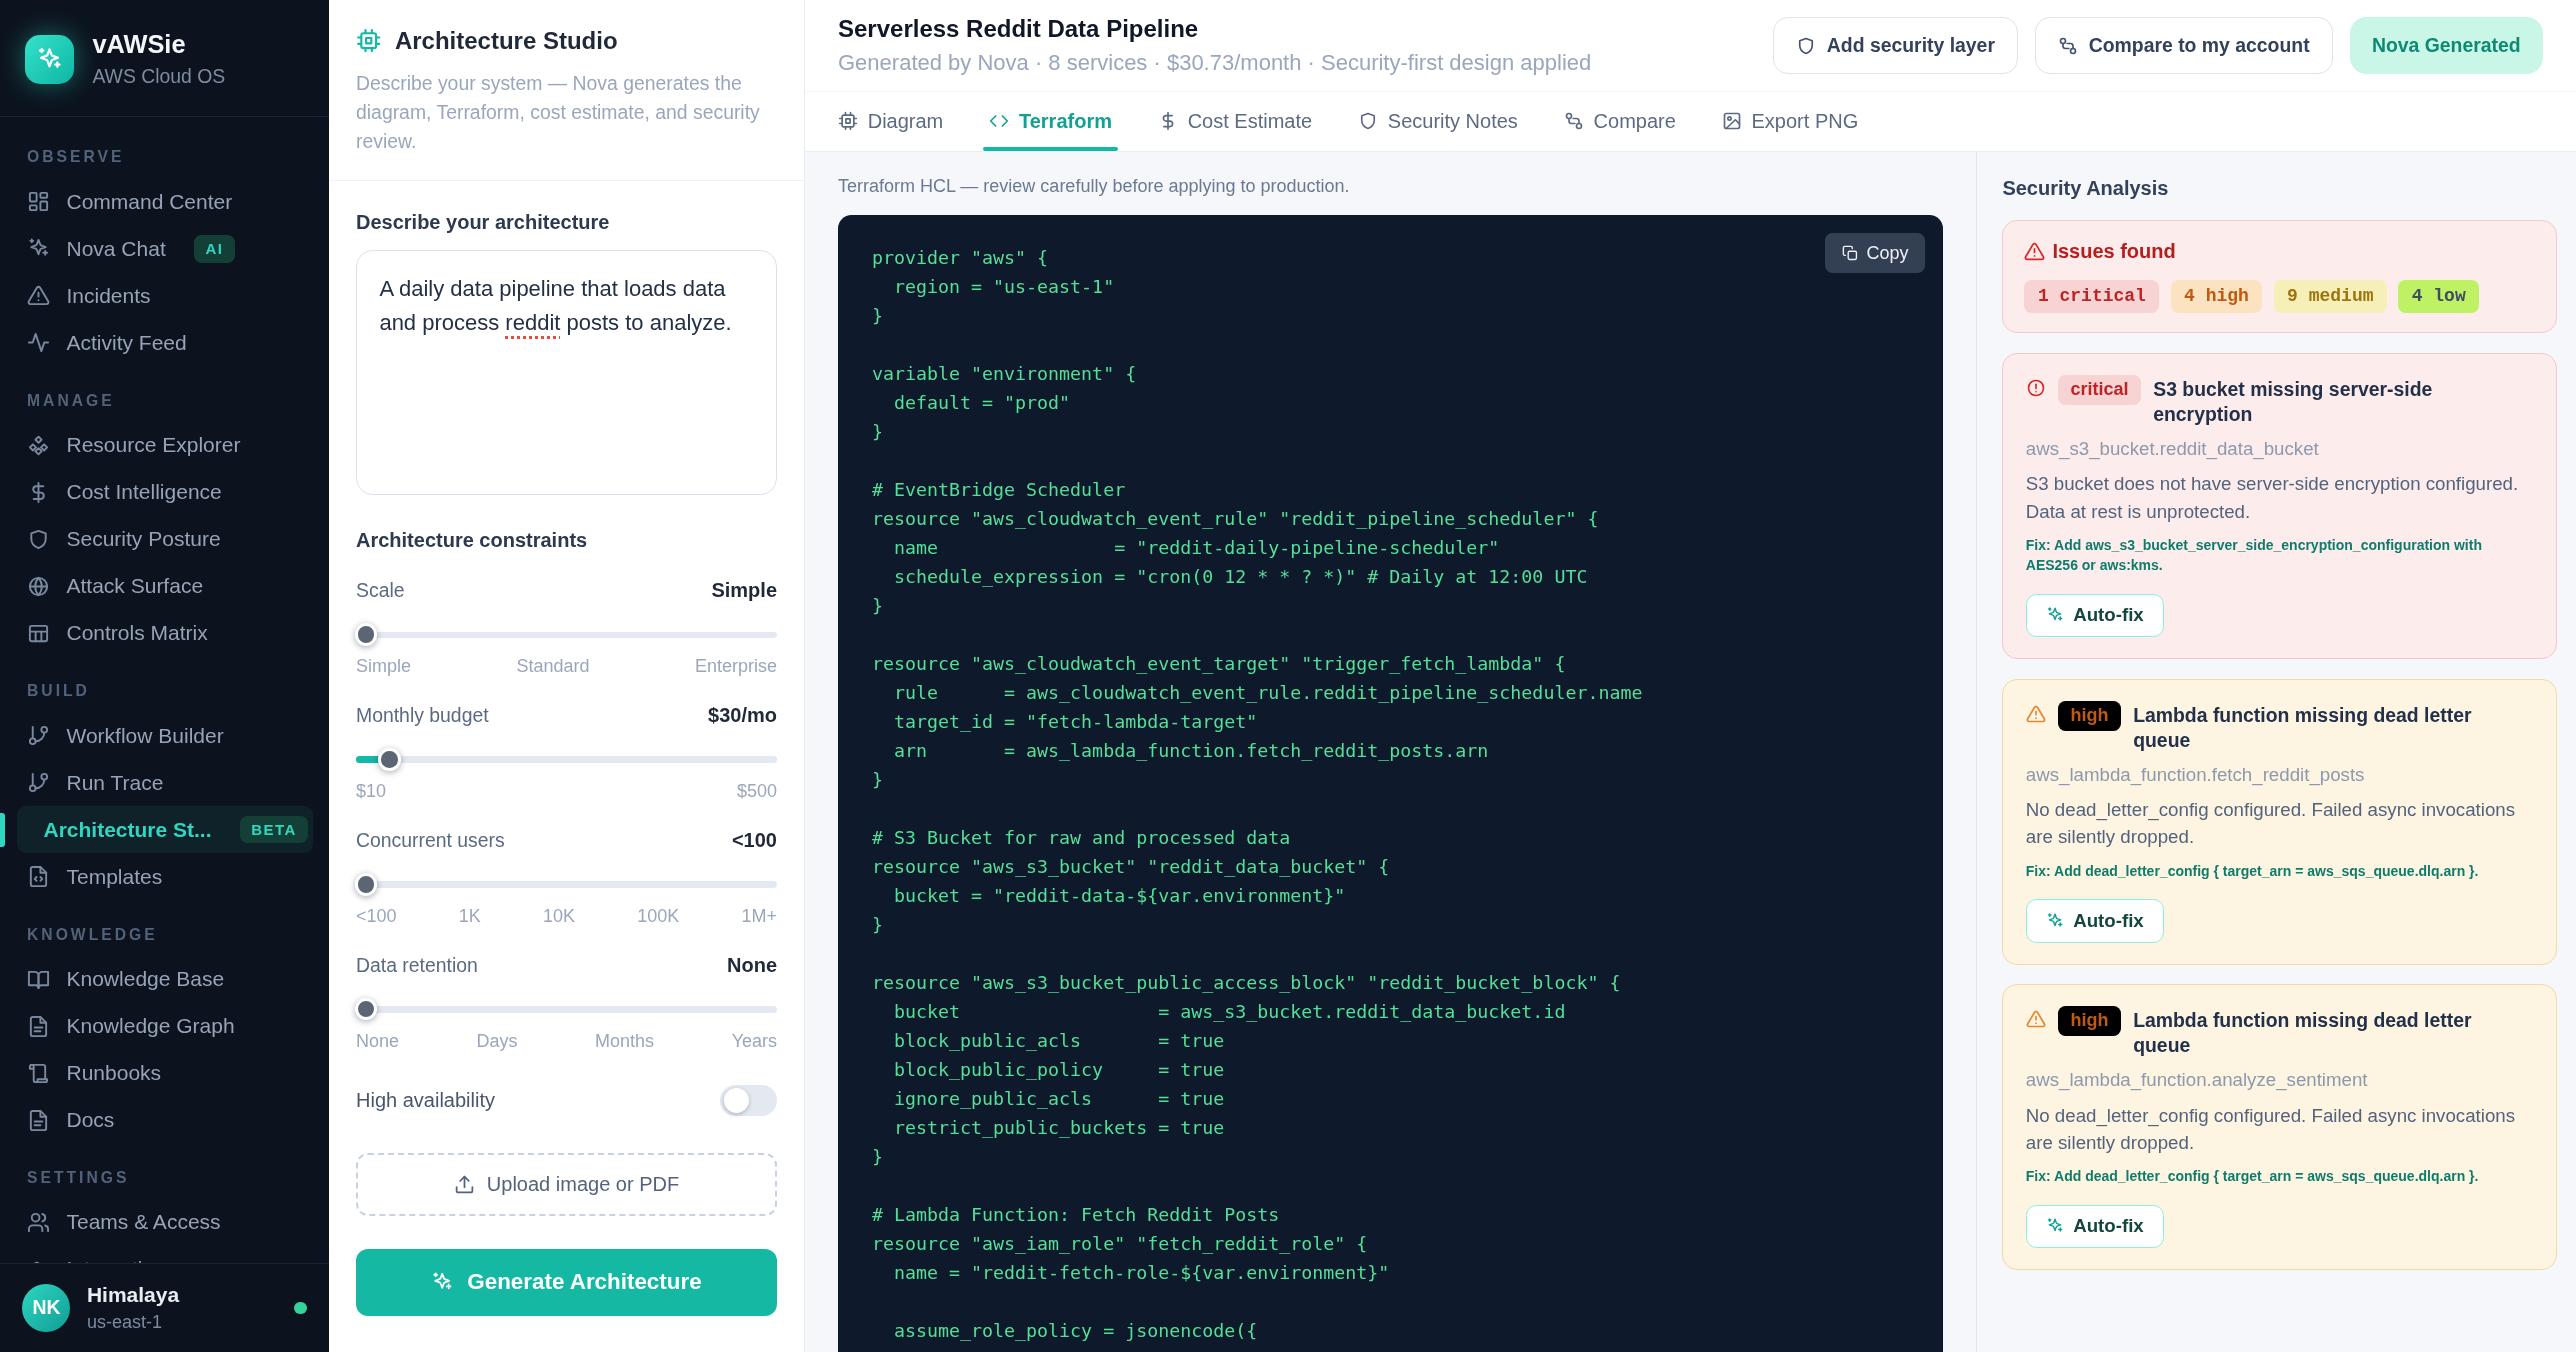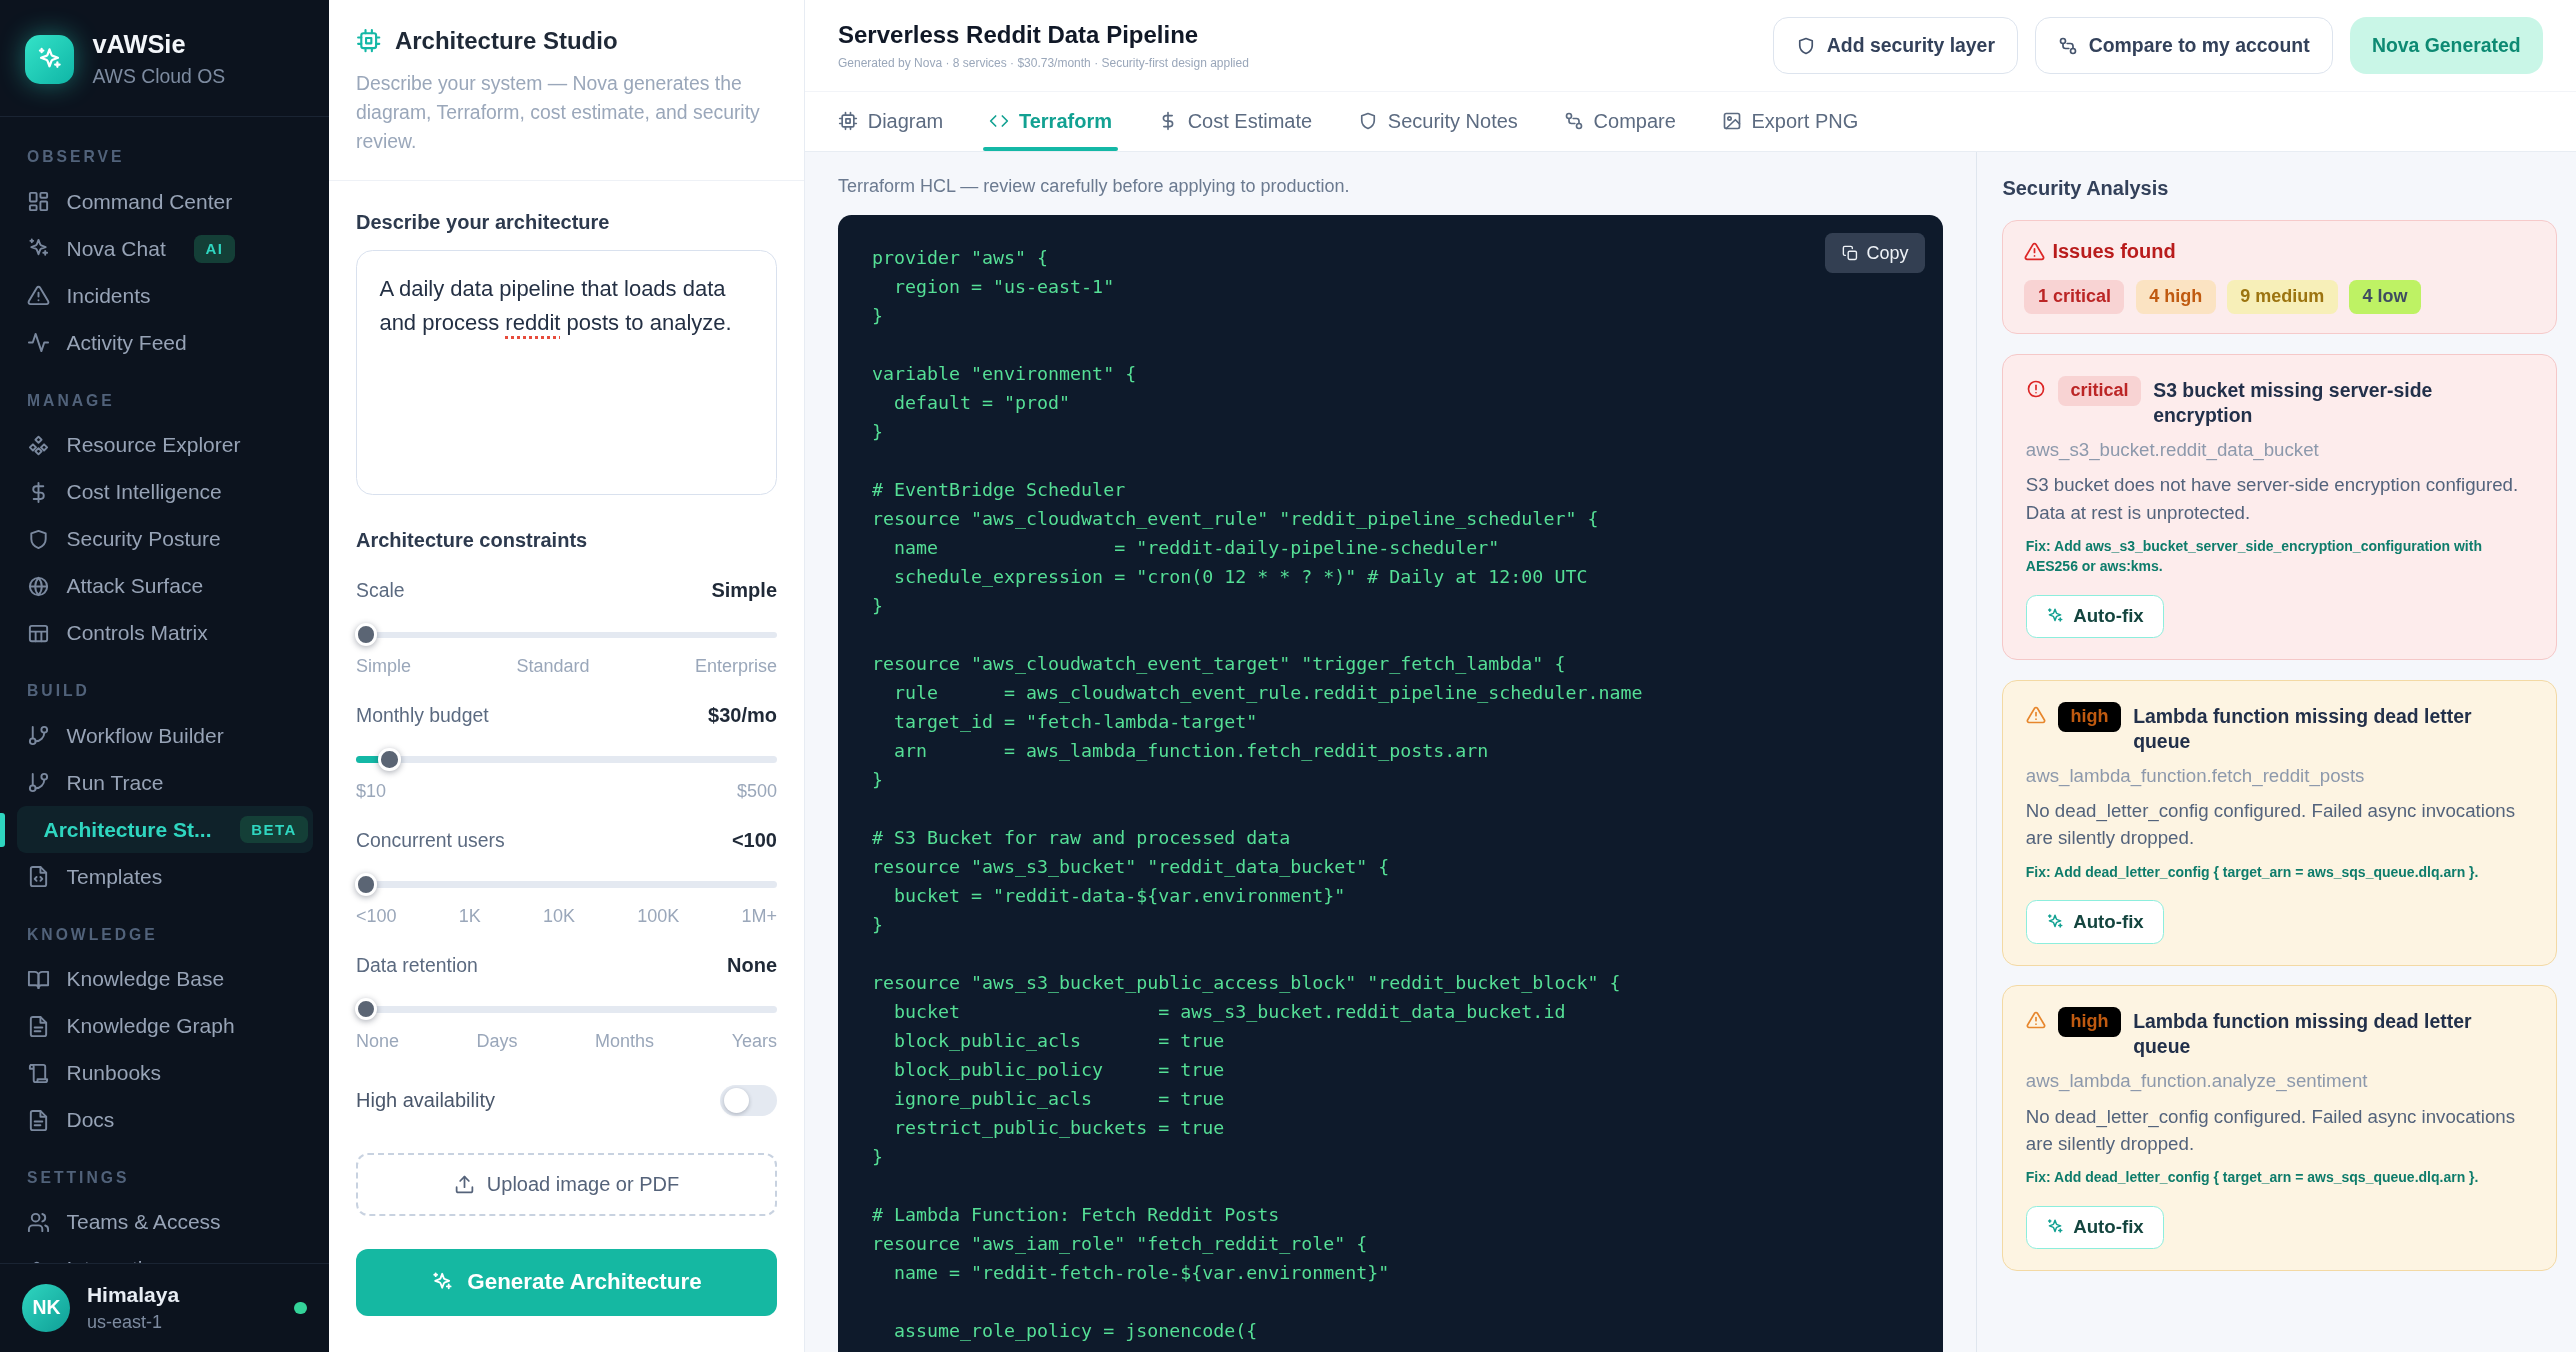--- a/index.html
+++ b/index.html
@@ -56,21 +56,21 @@
   .knob { position:absolute; top:3px; left:3.7px; width:25.4px; height:25.4px; border-radius:50%; background:#fff; box-shadow:0 1.5px 4.5px rgba(15,23,42,.25); }
   .upload { margin-top:37px; height:63px; border:2.2px dashed #c8d2e0; border-radius:12px; display:flex; align-items:center; justify-content:center; gap:12px; font-size:20px; color:#55637a; cursor:pointer; }
   .upload .nicon { width:21px; height:21px; }
   .generate { margin-top:33px; height:67px; border-radius:12px; background:#15b8a2; color:#fff; font-size:22.4px; font-weight:bold; display:flex; align-items:center; justify-content:center; gap:13.5px; cursor:pointer; }
   .generate .nicon { width:22.4px; height:22.4px; }
 
   
   .main { flex:1; display:flex; flex-direction:column; min-width:0; background:#f5f7fb; }
   .m-header { background:#fff; height:91px; display:flex; align-items:center; justify-content:space-between; padding:0 33px; }
   .m-title { font-size:24px; font-weight:bold; color:#101827; }
-  .m-sub { font-size:12px; color:#9aa7ba; margin-top:7.5px; }
+  .m-sub { font-size:22px; color:#9aa7ba; margin-top:7.5px; }
   .m-actions { display:flex; align-items:center; gap:16.5px; }
   .btn { display:flex; align-items:center; gap:10.5px; height:57px; padding:0 22.4px; background:#fff; border:1.5px solid #dde4ee; border-radius:15px; font-size:19.4px; font-weight:600; color:#33415a; cursor:pointer; }
   .btn .nicon { width:20px; height:20px; color:#44536c; }
   .gen-badge { height:57px; display:flex; align-items:center; padding:0 22.4px; border-radius:16.5px; background:#c9f6e7; color:#0d8a73; font-size:19.4px; font-weight:bold; }
   .tabs { background:#fff; height:61px; display:flex; align-items:stretch; gap:46px; padding:0 33px; border-bottom:1.5px solid #e8edf3; box-shadow:0 0.7px 0 #eef1f6 inset; }
   .tab { position:relative; display:flex; align-items:center; gap:9.7px; font-size:20px; color:#5c6b81; cursor:pointer; }
   .tab .nicon { width:20px; height:20px; }
   .tab.active { color:#12a192; font-weight:bold; }
   .tab.active::after { content:""; position:absolute; left:-6px; right:-6px; bottom:0; height:4.5px; border-radius:3px; background:#14b8a6; }
 
@@ -81,21 +81,21 @@
   .code-wrap pre { margin:0; padding:28px 34px; font-family:"DejaVu Sans Mono", monospace; font-size:18.3px; line-height:29px; color:#55df96; white-space:pre; }
   .copy-btn { position:absolute; top:18px; right:18px; display:flex; align-items:center; gap:8.2px; background:rgba(148,163,184,.28); color:#eef2f7; border-radius:7.5px; padding:9.7px 16.5px; font-size:18px; cursor:pointer; }
   .copy-btn .nicon { width:16.5px; height:16.5px; }
 
   
   .secpanel { width:600px; min-width:600px; border-left:1.5px solid #dfe6ee; padding:25.4px 19.4px 0 25.4px; overflow:hidden; }
   .sec-title { font-size:20px; font-weight:bold; color:#33415a; }
   .issues-box { margin-top:19.4px; background:#fcecec; border:1.5px solid #f6caca; border-radius:15px; padding:19.4px 21px; }
   .issues-head { display:flex; align-items:center; gap:7px; font-size:20px; font-weight:bold; color:#b91c1c; }
   .issues-head .nicon { width:21px; height:21px; color:#dc2626; }
-  .chips { display:flex; gap:11.2px; margin-top:16.5px; }
+  .chips { display:flex; gap:11.2px; margin-top:16.5px;font-family:Liberation Mono, monospace; }
   .chip { padding:6.7px 13.5px; border-radius:7.5px; font-size:18px; font-weight:600; }
   .chip.critical { background:#f8d3d3; color:#bb2525; }
   .chip.high { background:#fbe3c2; color:#c05a10; }
   .chip.medium { background:#f7efb8; color:#9c7410; }
   .chip.low { background:#bef264; color:#3f4c61; }
   .cards { display:flex; flex-direction:column; gap:19.4px; margin-top:19.4px; }
   .card { border-radius:15px; padding:21px 22.4px; border:1.5px solid; }
   .card.critical { background:#fdecec; border-color:#f5c8c8; }
   .card.high { background:#fdf4e2; border-color:#f3d9a4; }
   .card-head { display:flex; align-items:flex-start; gap:12px; }

